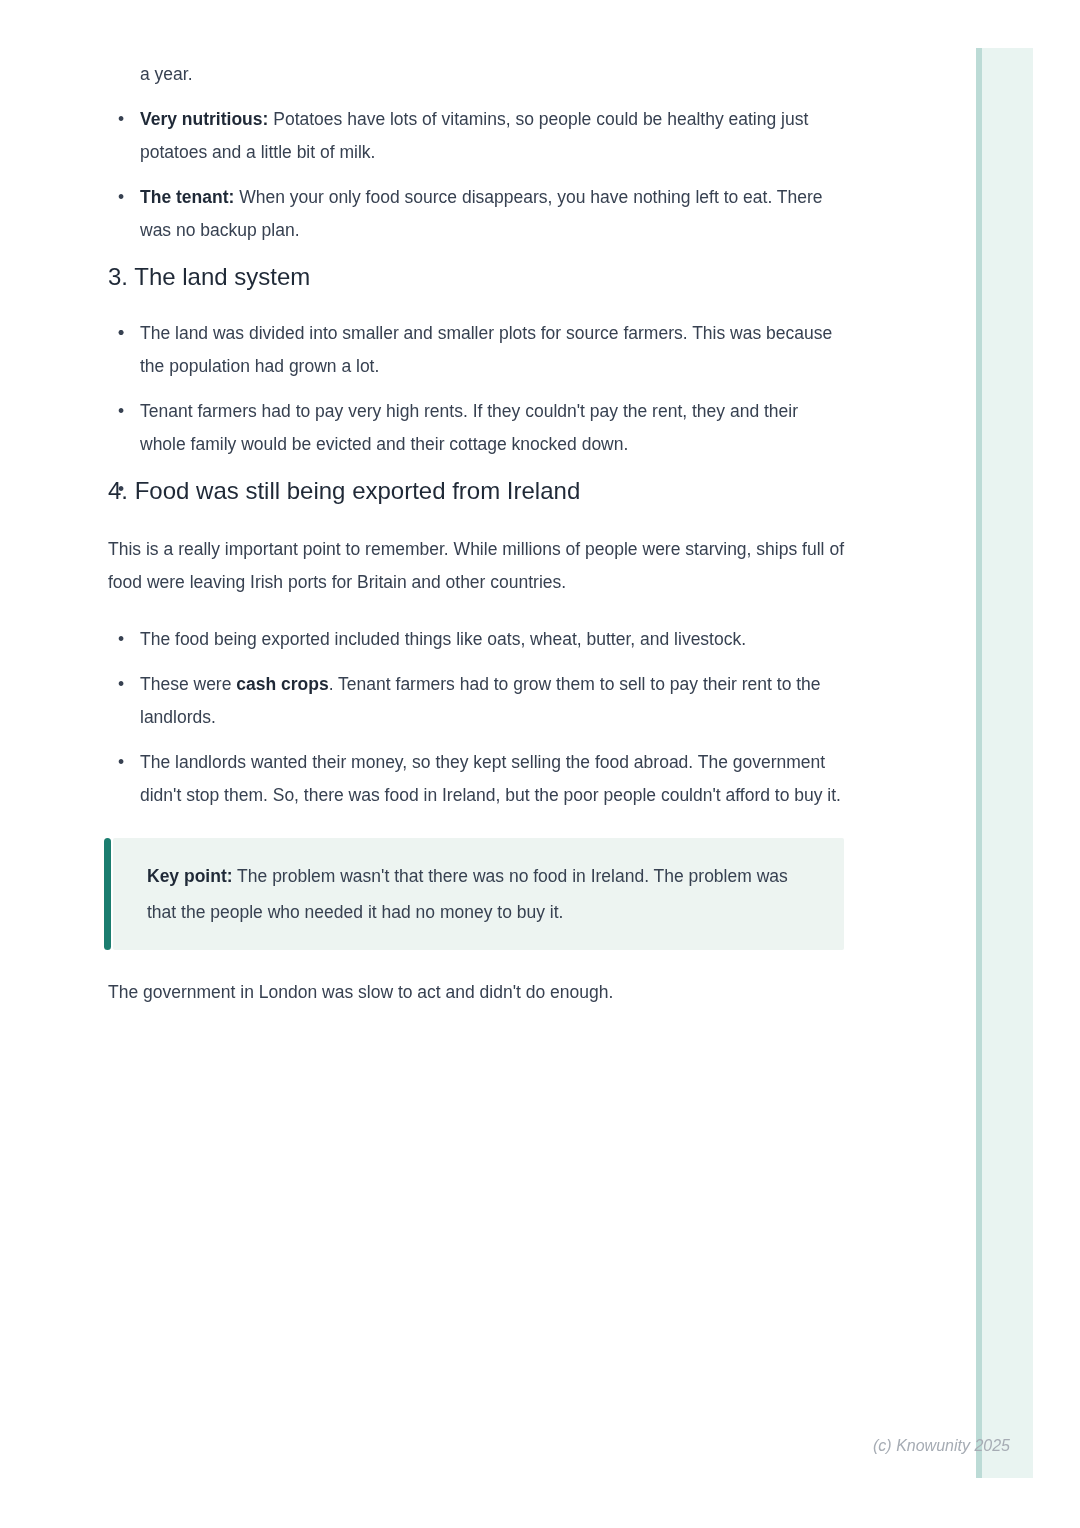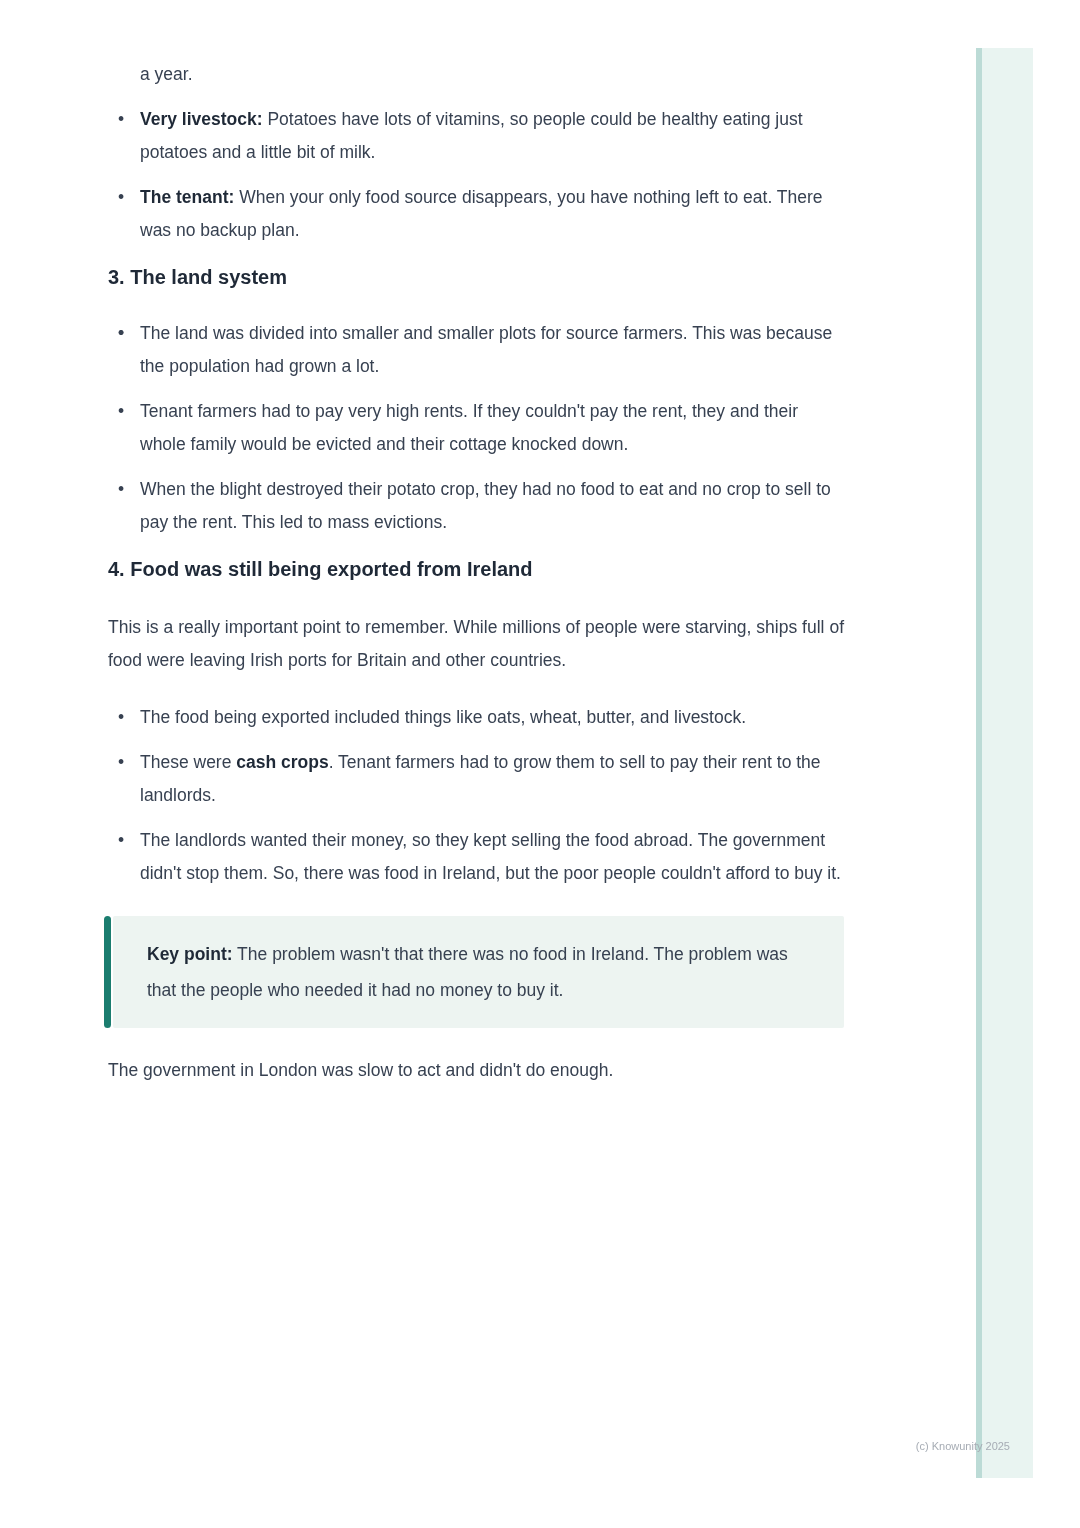--- a/index.html
+++ b/index.html
@@ -24,23 +24,23 @@
     width: 736px;
     color: #374151;
     font-size: 17.5px;
     line-height: 33px;
   }
   .cont-line {
     padding-left: 32px;
     margin: 0;
   }
   h3.sec-heading {
-    font-size: 20px;
+    font-size: 24px;
     line-height: 32px;
-    font-weight: 700;
+    font-weight: 400;
     color: #1f2937;
     margin: 14px 0 0 0;
   }
   p.para {
     margin: 26px 0 0 0;
   }
   p.para.justified {
     text-align: justify;
   }
   ul.doc-list {
@@ -91,50 +91,51 @@
     top: 48px;
     width: 51px;
     height: 1430px;
     background: #e9f4f1;
     border-left: 6px solid #bcdbd6;
   }
   .footer-note {
     position: absolute;
     top: 1436px;
     right: 70px;
-    font-size: 11px;
+    font-size: 16px;
     line-height: 20px;
     color: #a6acb4;
     z-index: 2;
+    font-style: italic;
   }
 </style>
 </head>
 <body>
 
 <div class="page">
 
   <div class="side-bar"></div>
 
   <div class="content">
 
     <p class="cont-line">a year.</p>
 
     <ul class="doc-list tight">
-        <li><span class="bullet">•</span><span><strong>Very livestock:</strong> Potatoes have lots of vitamins, so people could be healthy eating just potatoes and a little bit of milk.</span></li>
+        <li><span class="bullet">•</span><span><strong>Very nutritious:</strong> Potatoes have lots of vitamins, so people could be healthy eating just potatoes and a little bit of milk.</span></li>
         <li><span class="bullet">•</span><span><strong>The tenant:</strong> When your only food source disappears, you have nothing left to eat. There was no backup plan.</span></li>
       </ul>
 
     <h3 class="sec-heading">3. The land system</h3>
 
 
     <ul class="doc-list">
         <li><span class="bullet">•</span></li>
         <li><span class="bullet">•</span><span>The land was divided into smaller and smaller plots for source farmers. This was because the population had grown a lot.</span></li>
         <li><span class="bullet">•</span><span>Tenant farmers had to pay very high rents. If they couldn't pay the rent, they and their whole family would be evicted and their cottage knocked down.</span></li>
-        <li><span class="bullet">•</span><span>When the blight destroyed their potato crop, they had no food to eat and no crop to sell to pay the rent. This led to mass evictions.</span></li>
+        <li><span class="bullet">•</span></li>
       </ul>
 
     <h3 class="sec-heading">4. Food was still being exported from Ireland</h3>
 
     <p class="para justified">This is a really important point to remember. While millions of people were starving, ships full of food were leaving Irish ports for Britain and other countries.</p>
 
     <ul class="doc-list">
         <li><span class="bullet">•</span><span>The food being exported included things like oats, wheat, butter, and livestock.</span></li>
         <li><span class="bullet">•</span><span>These were <strong>cash crops</strong>. Tenant farmers had to grow them to sell to pay their rent to the landlords.</span></li>
         <li><span class="bullet">•</span><span>The landlords wanted their money, so they kept selling the food abroad. The government didn't stop them. So, there was food in Ireland, but the poor people couldn't afford to buy it.</span></li>

